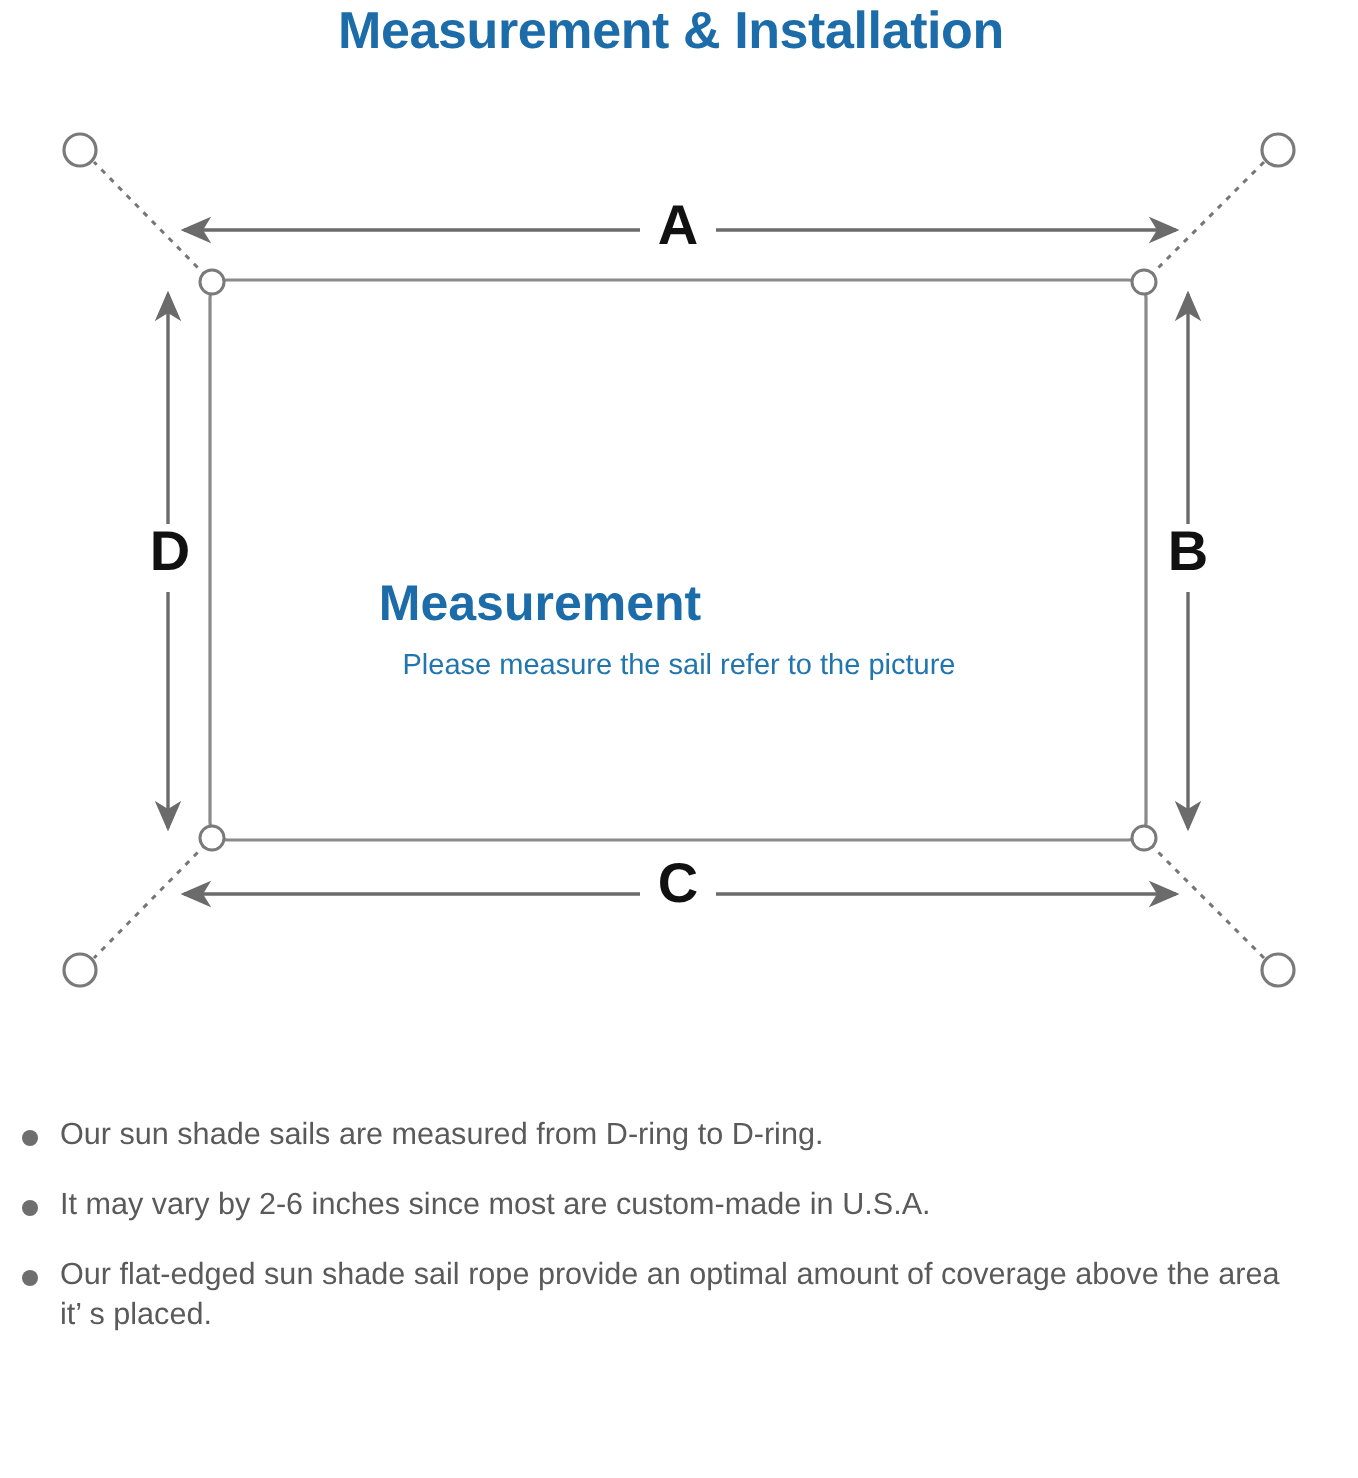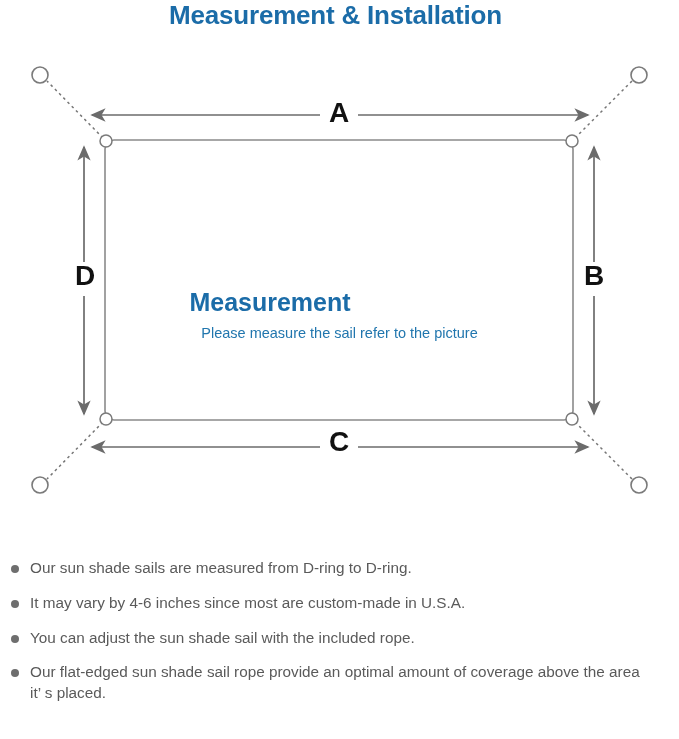--- a/index.html
+++ b/index.html
@@ -174,25 +174,21 @@
   <div class="dim-label" id="dim-c">C</div>
   <div class="dim-label" id="dim-d">D</div>
 
   <div class="notes">
     <div class="note-row">
       <span class="note-bullet"></span>
       <span class="note-text">Our sun shade sails are measured from D-ring to D-ring.</span>
     </div>
     <div class="note-row">
       <span class="note-bullet"></span>
-      <span class="note-text">It may vary by 4-6 inches since most are custom-made in U.S.A.</span>
-    </div>
-    <div class="note-row">
-      <span class="note-bullet"></span>
-      <span class="note-text">You can adjust the sun shade sail with the included rope.</span>
+      <span class="note-text">It may vary by 2-6 inches since most are custom-made in U.S.A.</span>
     </div>
     <div class="note-row">
       <span class="note-bullet"></span>
       <span class="note-text">Our flat-edged sun shade sail rope provide an optimal amount of coverage above the area it’ s placed.</span>
     </div>
   </div>
 
 </div>
 
 </body></html>

